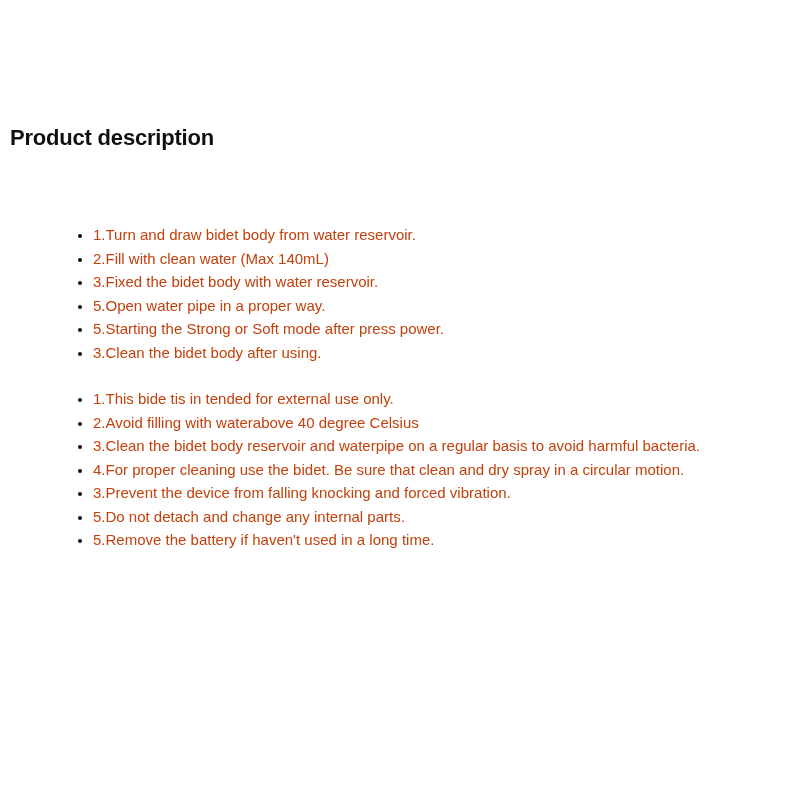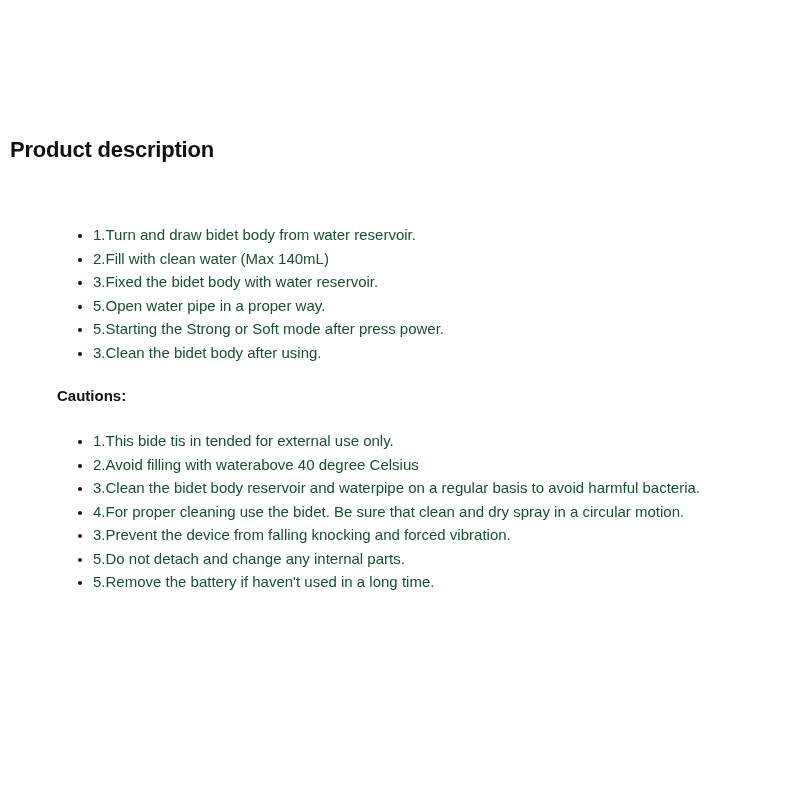--- a/index.html
+++ b/index.html
@@ -17,21 +17,21 @@
   .page {
     width: 800px;
     height: 800px;
     background: #ffffff;
     position: relative;
   }
   h2.page-title {
     margin: 0;
     position: absolute;
     left: 10px;
-    top: 136px;
+    top: 124px;
     font-size: 22px;
     line-height: 28px;
     font-weight: 700;
     color: #0f1111;
     letter-spacing: -0.2px;
   }
   .content {
     position: absolute;
     left: 57px;
     top: 200px;
@@ -45,21 +45,21 @@
     color: #0f1111;
   }
   ul.bullet-list {
     margin: 23px 0 0 0;
     padding: 0 0 0 36px;
     list-style: disc outside;
   }
   ul.bullet-list li {
     font-size: 15px;
     line-height: 23.5px;
-    color: #14532d;
+    color: #c2410c;
     padding: 0;
     margin: 0;
   }
   ul.bullet-list li::marker {
     color: #111111;
     font-size: 13px;
   }
   .section + .section {
     margin-top: 22px;
   }
@@ -81,21 +81,20 @@
         <li>1.Turn and draw bidet body from water reservoir.</li>
         <li>2.Fill with clean water (Max 140mL)</li>
         <li>3.Fixed the bidet body with water reservoir.</li>
         <li>5.Open water pipe in a proper way.</li>
         <li>5.Starting the Strong or Soft mode after press power.</li>
         <li>3.Clean the bidet body after using.</li>
       </ul>
     </div>
 
     <div class="section section-cautions">
-      <h3 class="section-heading">Cautions:</h3>
       <ul class="bullet-list">
         <li>1.This bide tis in tended for external use only.</li>
         <li>2.Avoid filling with waterabove 40 degree Celsius</li>
         <li>3.Clean the bidet body reservoir and waterpipe on a regular basis to avoid harmful bacteria.</li>
         <li>4.For proper cleaning use the bidet. Be sure that clean and dry spray in a circular motion.</li>
         <li>3.Prevent the device from falling knocking and forced vibration.</li>
         <li>5.Do not detach and change any internal parts.</li>
         <li>5.Remove the battery if haven't used in a long time.</li>
       </ul>
     </div>

